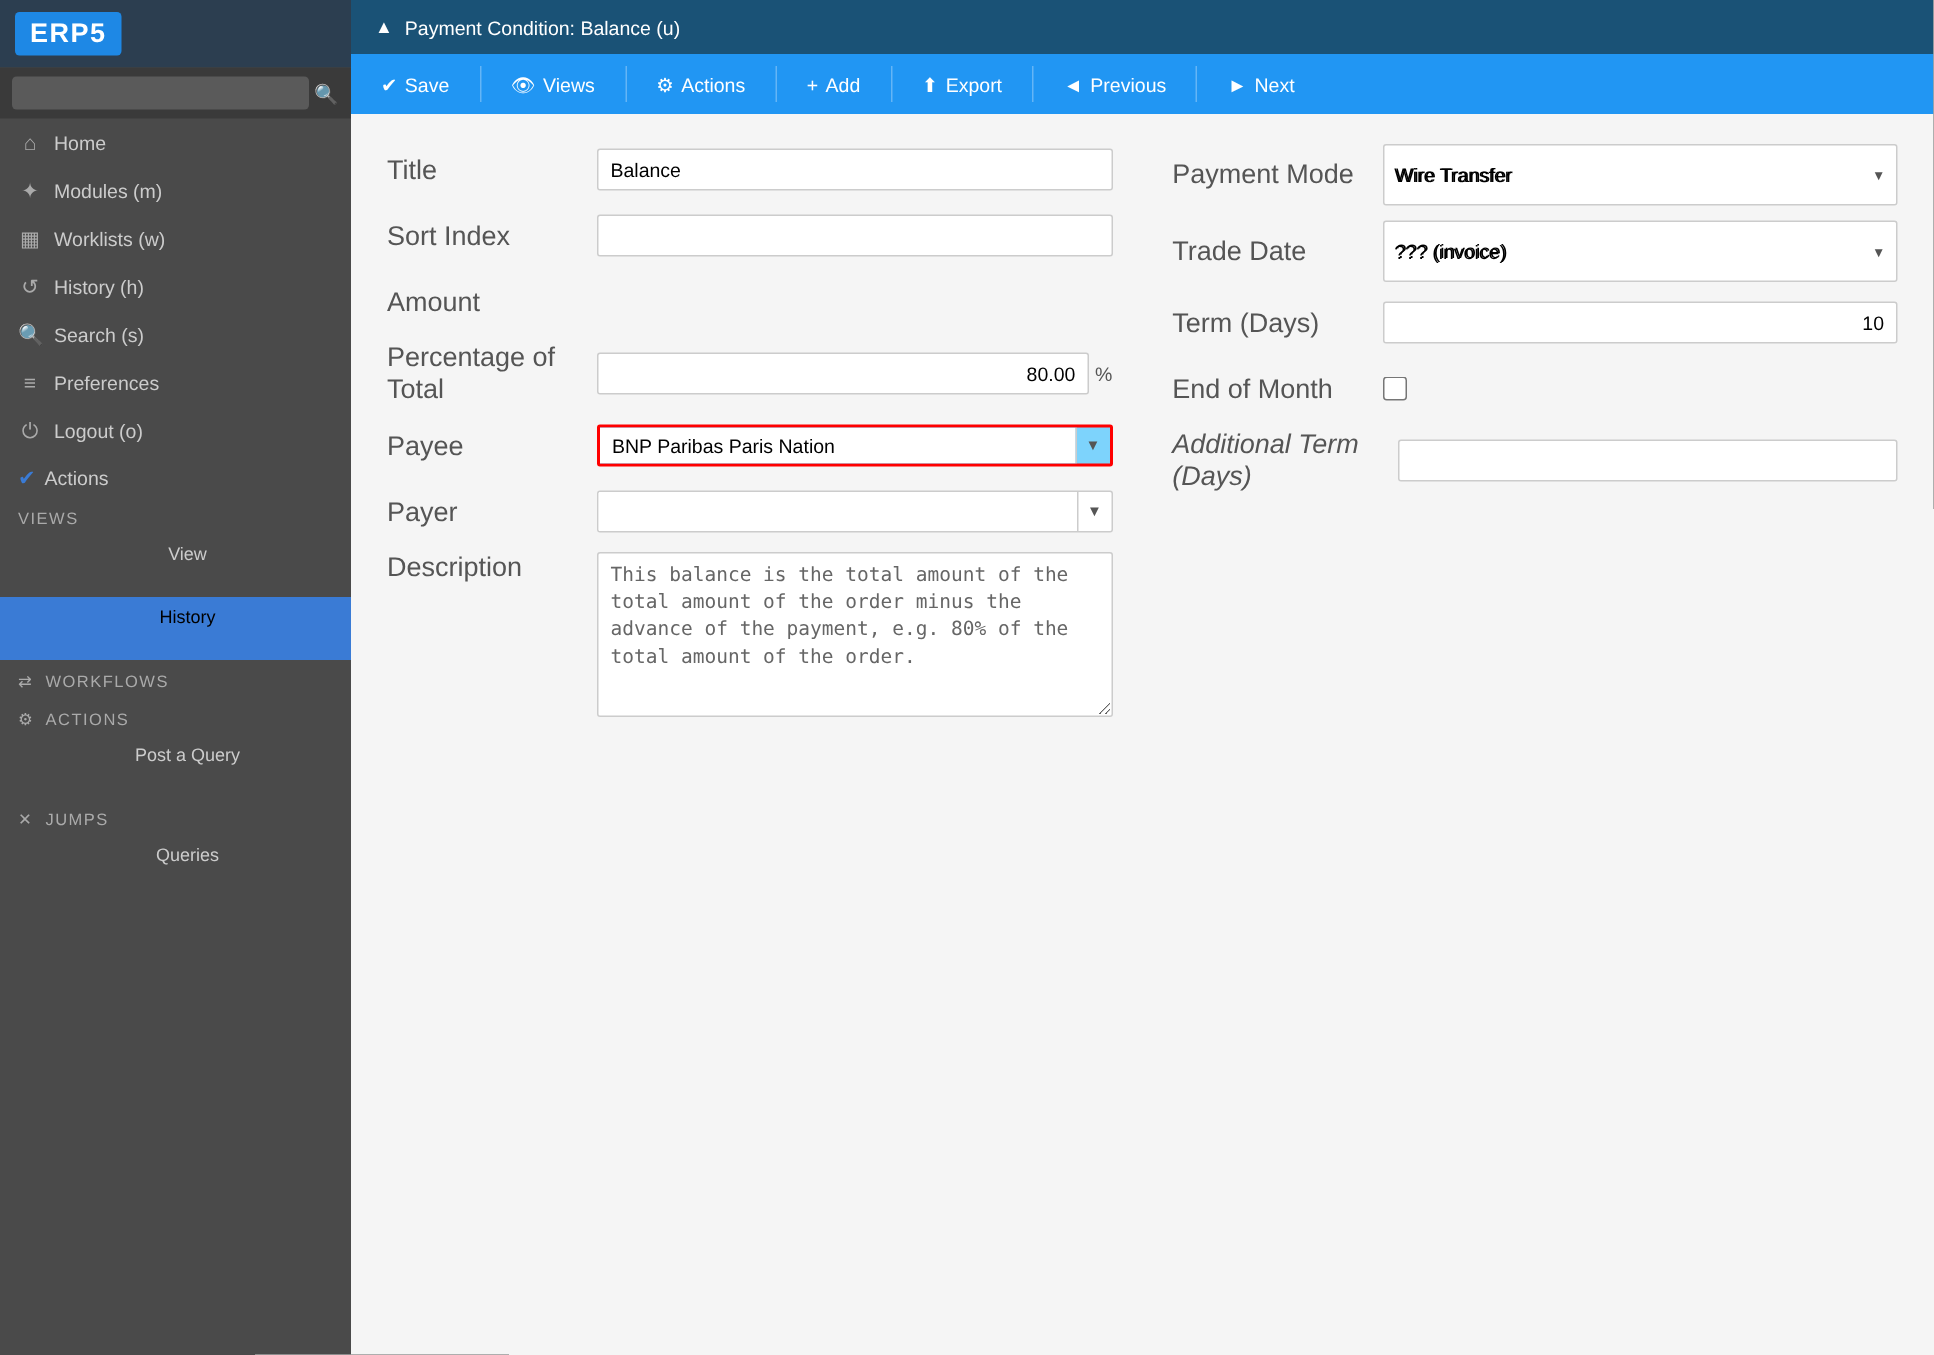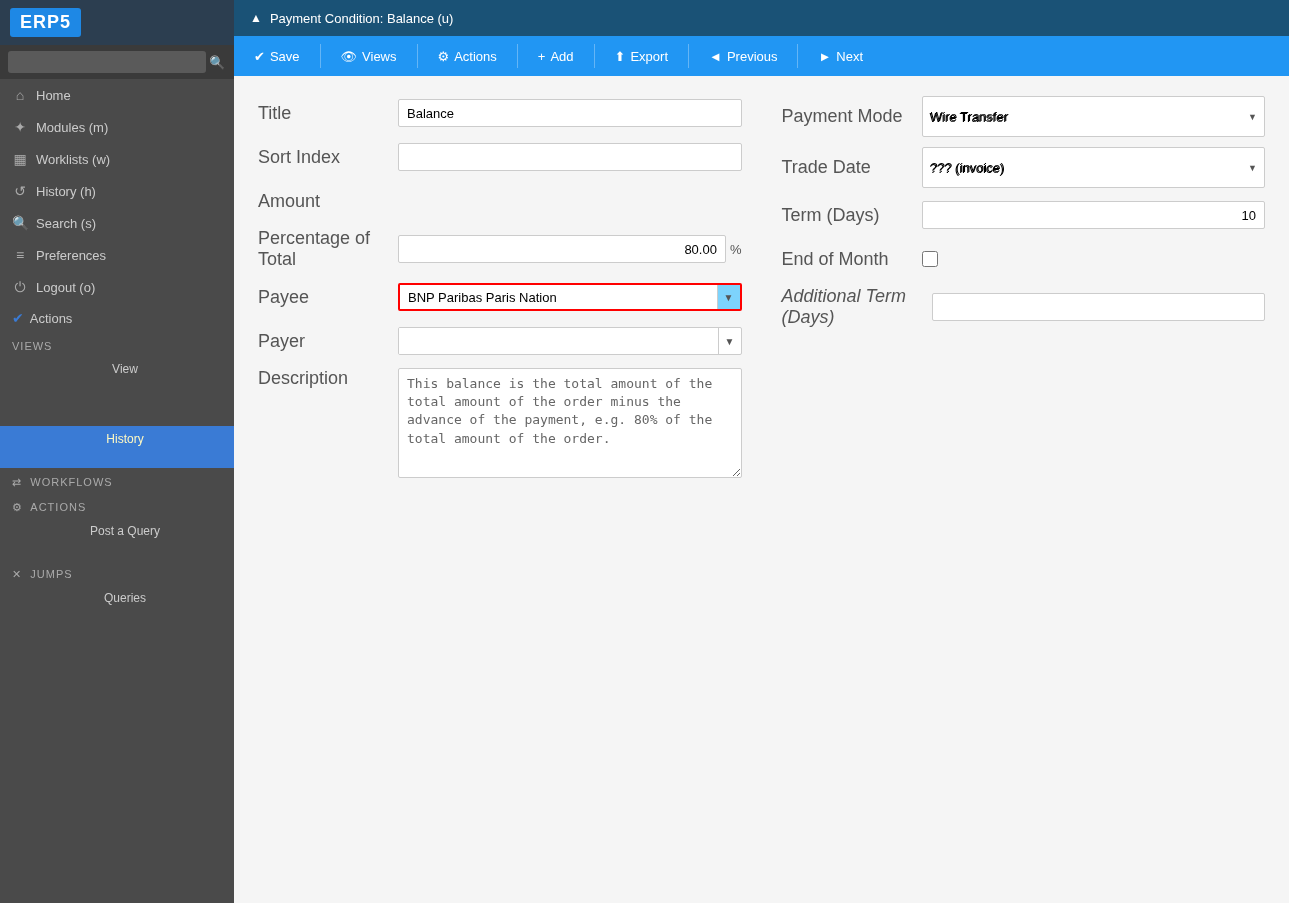--- a/index.html
+++ b/index.html
@@ -72,21 +72,21 @@
     .nav-sub-item {
       display: flex;
       align-items: center;
       padding: 6px 12px 22px 28px;
       color: #ccc;
       cursor: pointer;
       font-size: 12px;
       gap: 8px;
       justify-content: center;
     }
-    .nav-sub-item.active { background: #3a7bd5; color: #fef9c3; margin-top: 28px; }
+    .nav-sub-item.active { background: #3a7bd5; color: #000000; }
     .editable-item { display: flex; align-items: center; padding: 6px 12px; color: #ccc; gap: 6px; }
     .editable-check { color: #3a7bd5; font-size: 14px; }
 
     
     #main {
       flex: 1;
       display: flex;
       flex-direction: column;
       height: 100%;
       overflow: hidden;

